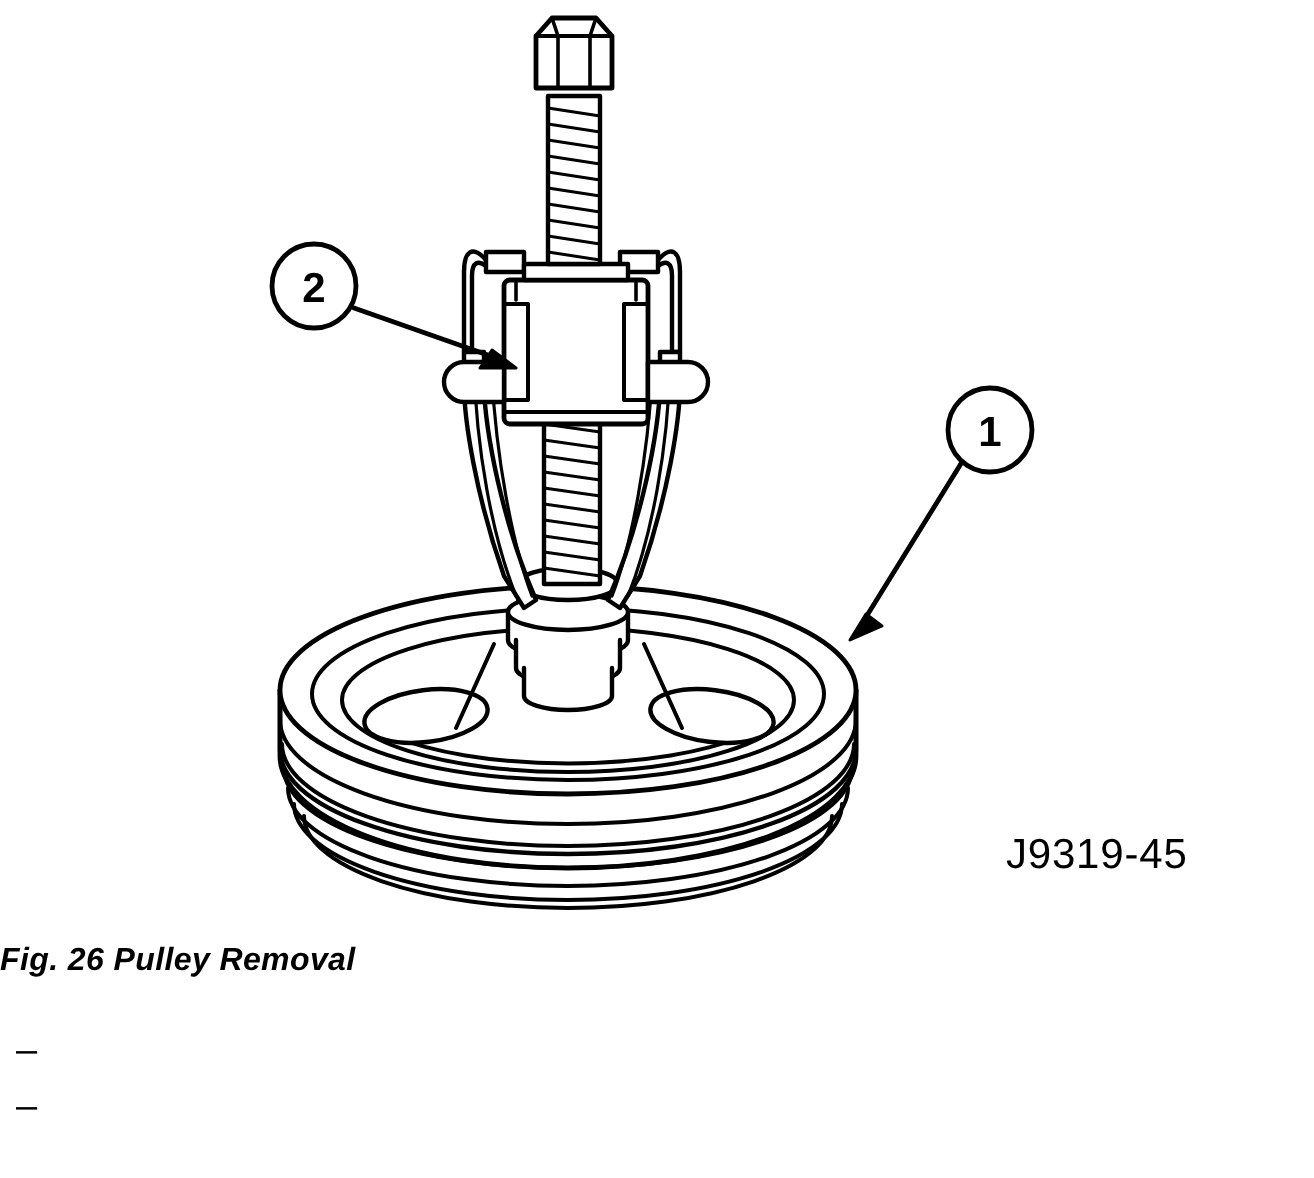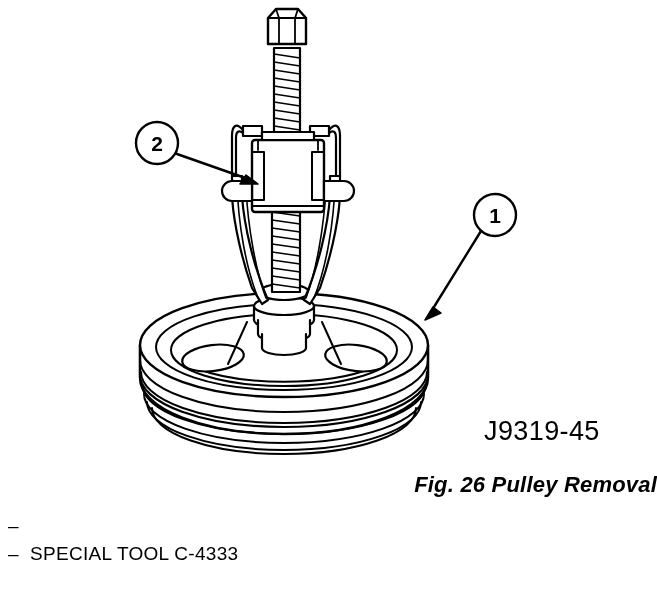--- a/index.html
+++ b/index.html
@@ -25,22 +25,22 @@
     top: 0;
     width: 657px;
     height: 589px;
     display: block;
   }
   .cap-title {
     position: absolute;
     left: 0;
     top: 472px;
     width: 657px;
-    text-align: right;
-    font-size: 22px;
+    text-align: left;
+    font-size: 16px;
     font-weight: bold;
     font-style: italic;
     letter-spacing: 0.2px;
     white-space: nowrap;
   }
   .legend {
     position: absolute;
     left: 8px;
     top: 512px;
     width: 560px;
@@ -54,23 +54,23 @@
     white-space: nowrap;
   }
   .legend-dash {
     display: inline-block;
     width: 22px;
     flex: 0 0 22px;
   }
   .legend-label { display: inline-block; }
   .partnum {
     position: absolute;
-    left: 484px;
+    left: 503px;
     top: 416px;
-    font-size: 27px;
+    font-size: 21px;
     letter-spacing: 0.4px;
     white-space: nowrap;
   }
   .callout-num {
     font-family: "Liberation Sans", sans-serif;
     font-size: 21px;
     font-weight: bold;
   }
 </style>
 </head>
@@ -227,17 +227,16 @@
   <div class="partnum">J9319-45</div>
 
   <div class="cap-title">Fig. 26 Pulley Removal</div>
 
   <div class="legend">
     <div class="legend-item">
       <span class="legend-dash">–</span>
     </div>
     <div class="legend-item">
       <span class="legend-dash">–</span>
-      <span class="legend-label">SPECIAL TOOL C-4333</span>
     </div>
   </div>
 
 </div>
 
 </body></html>

